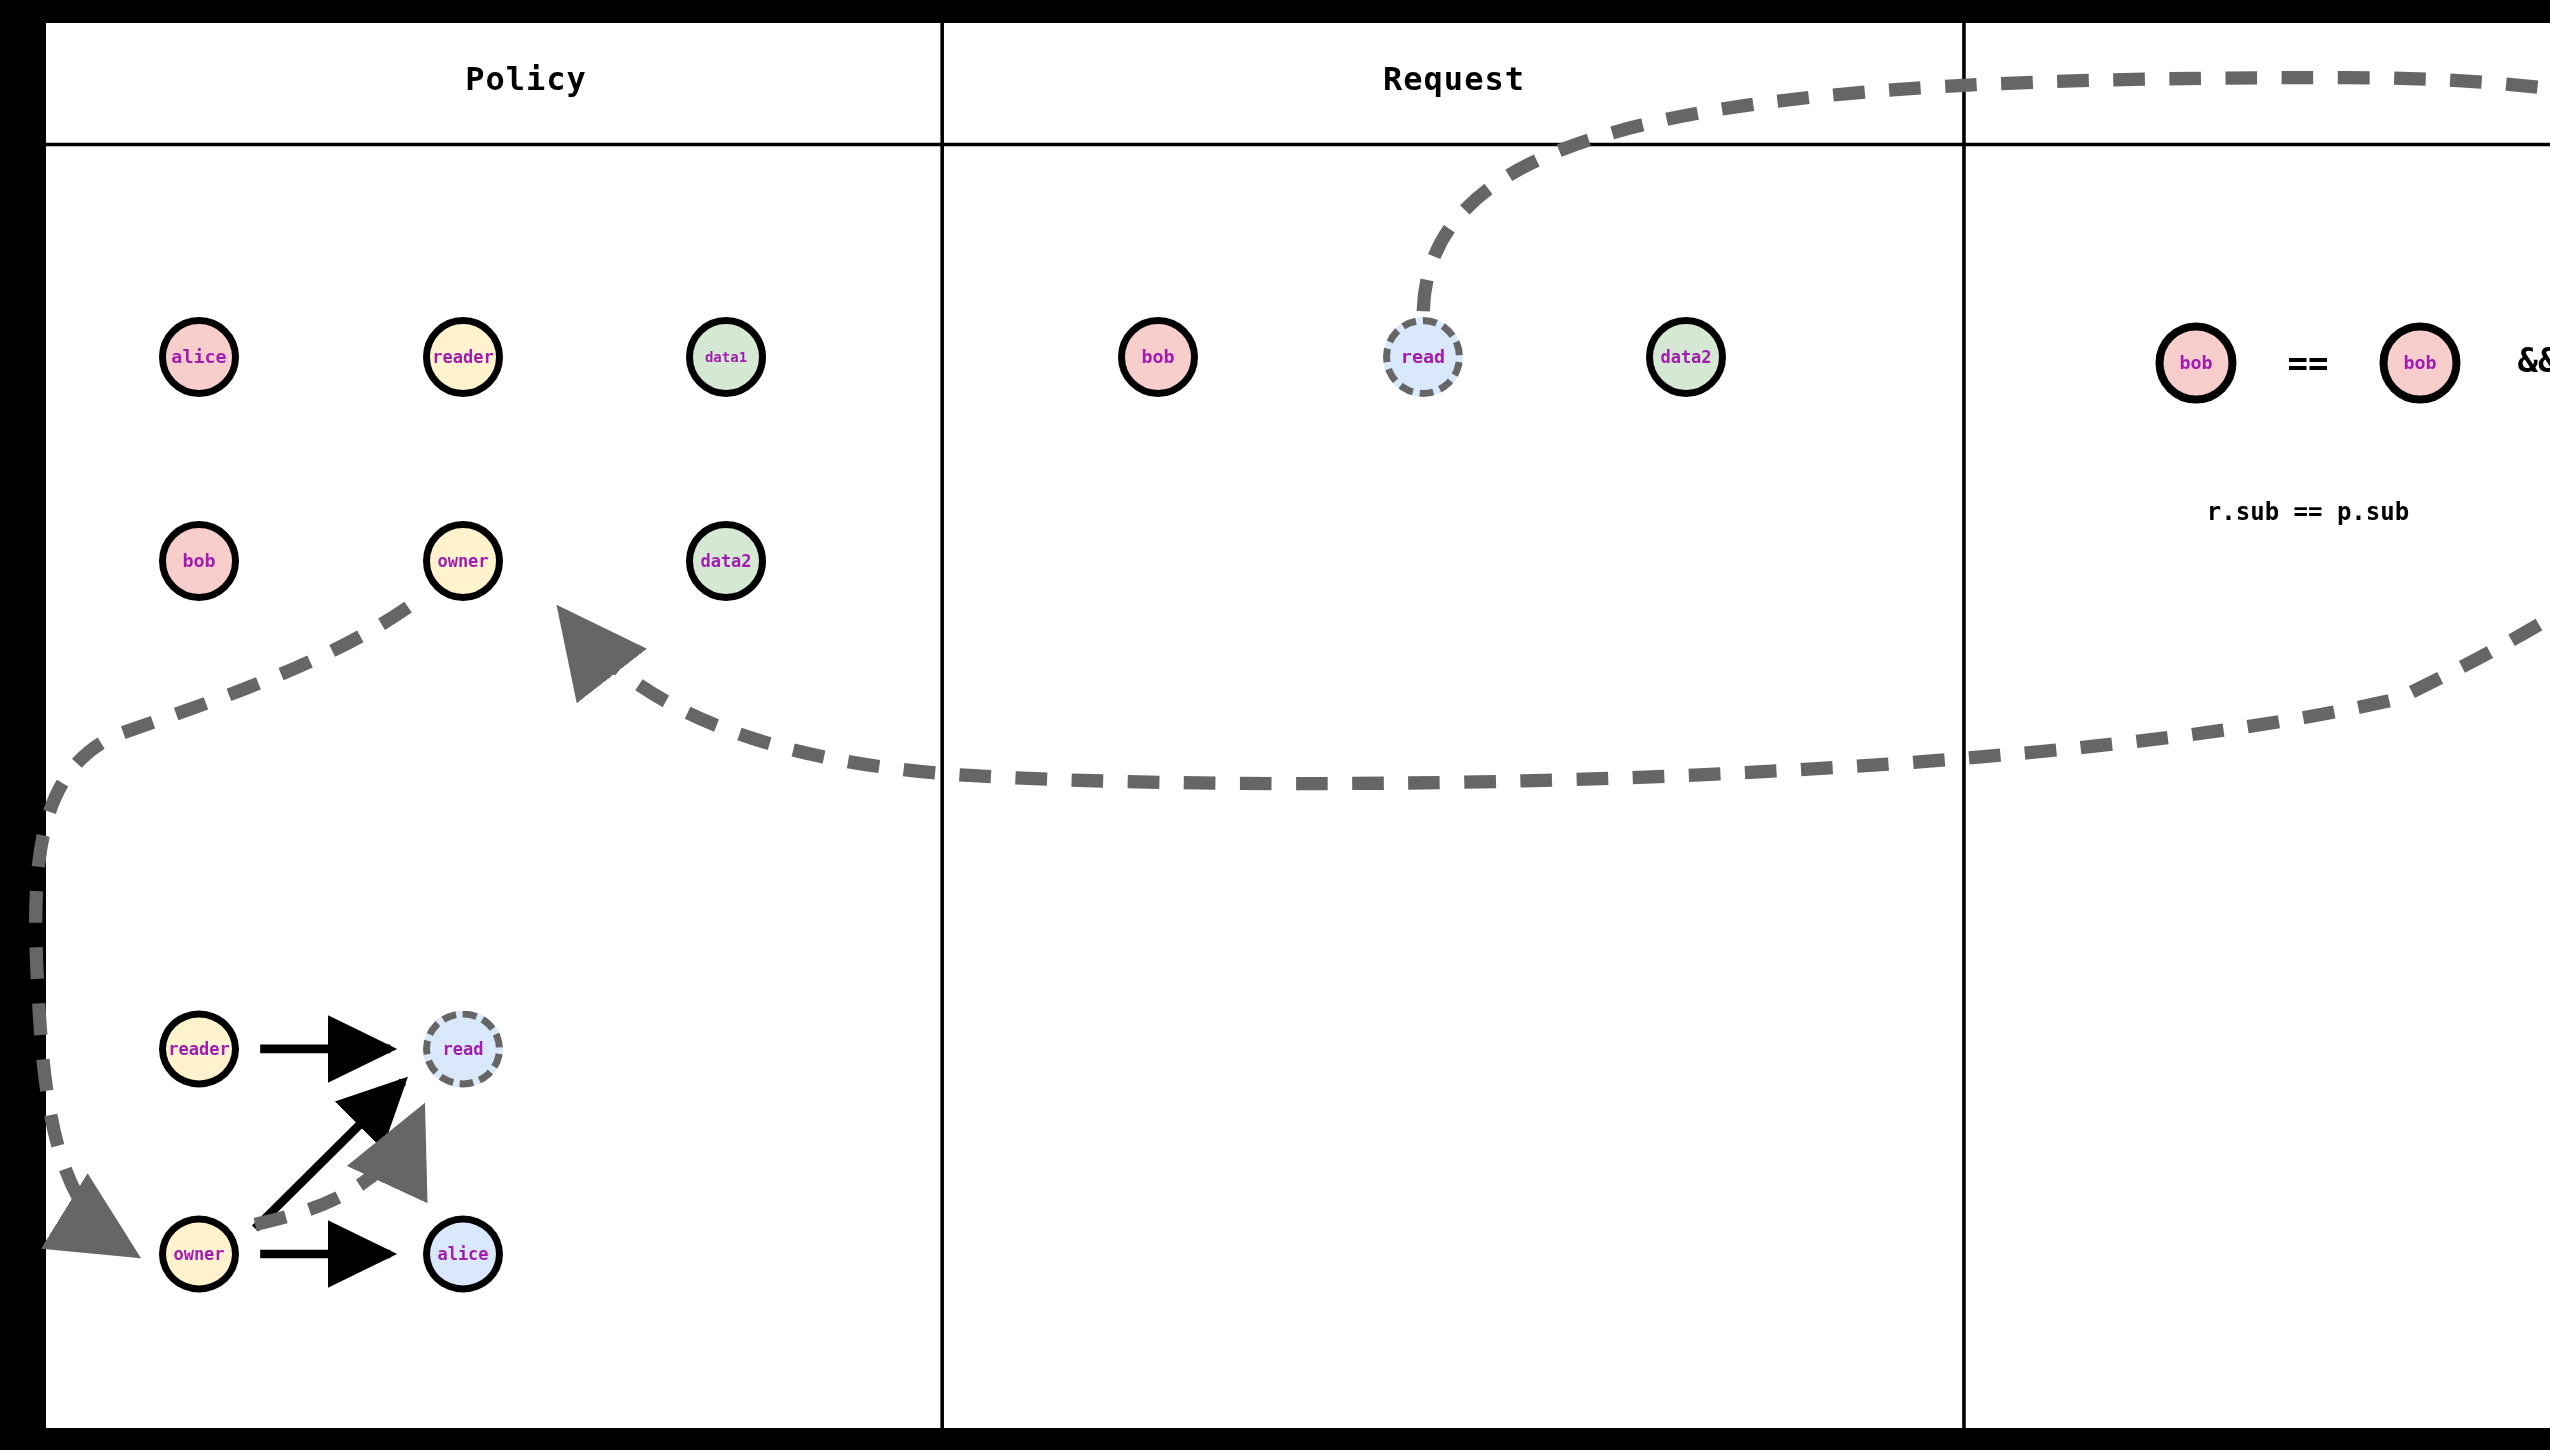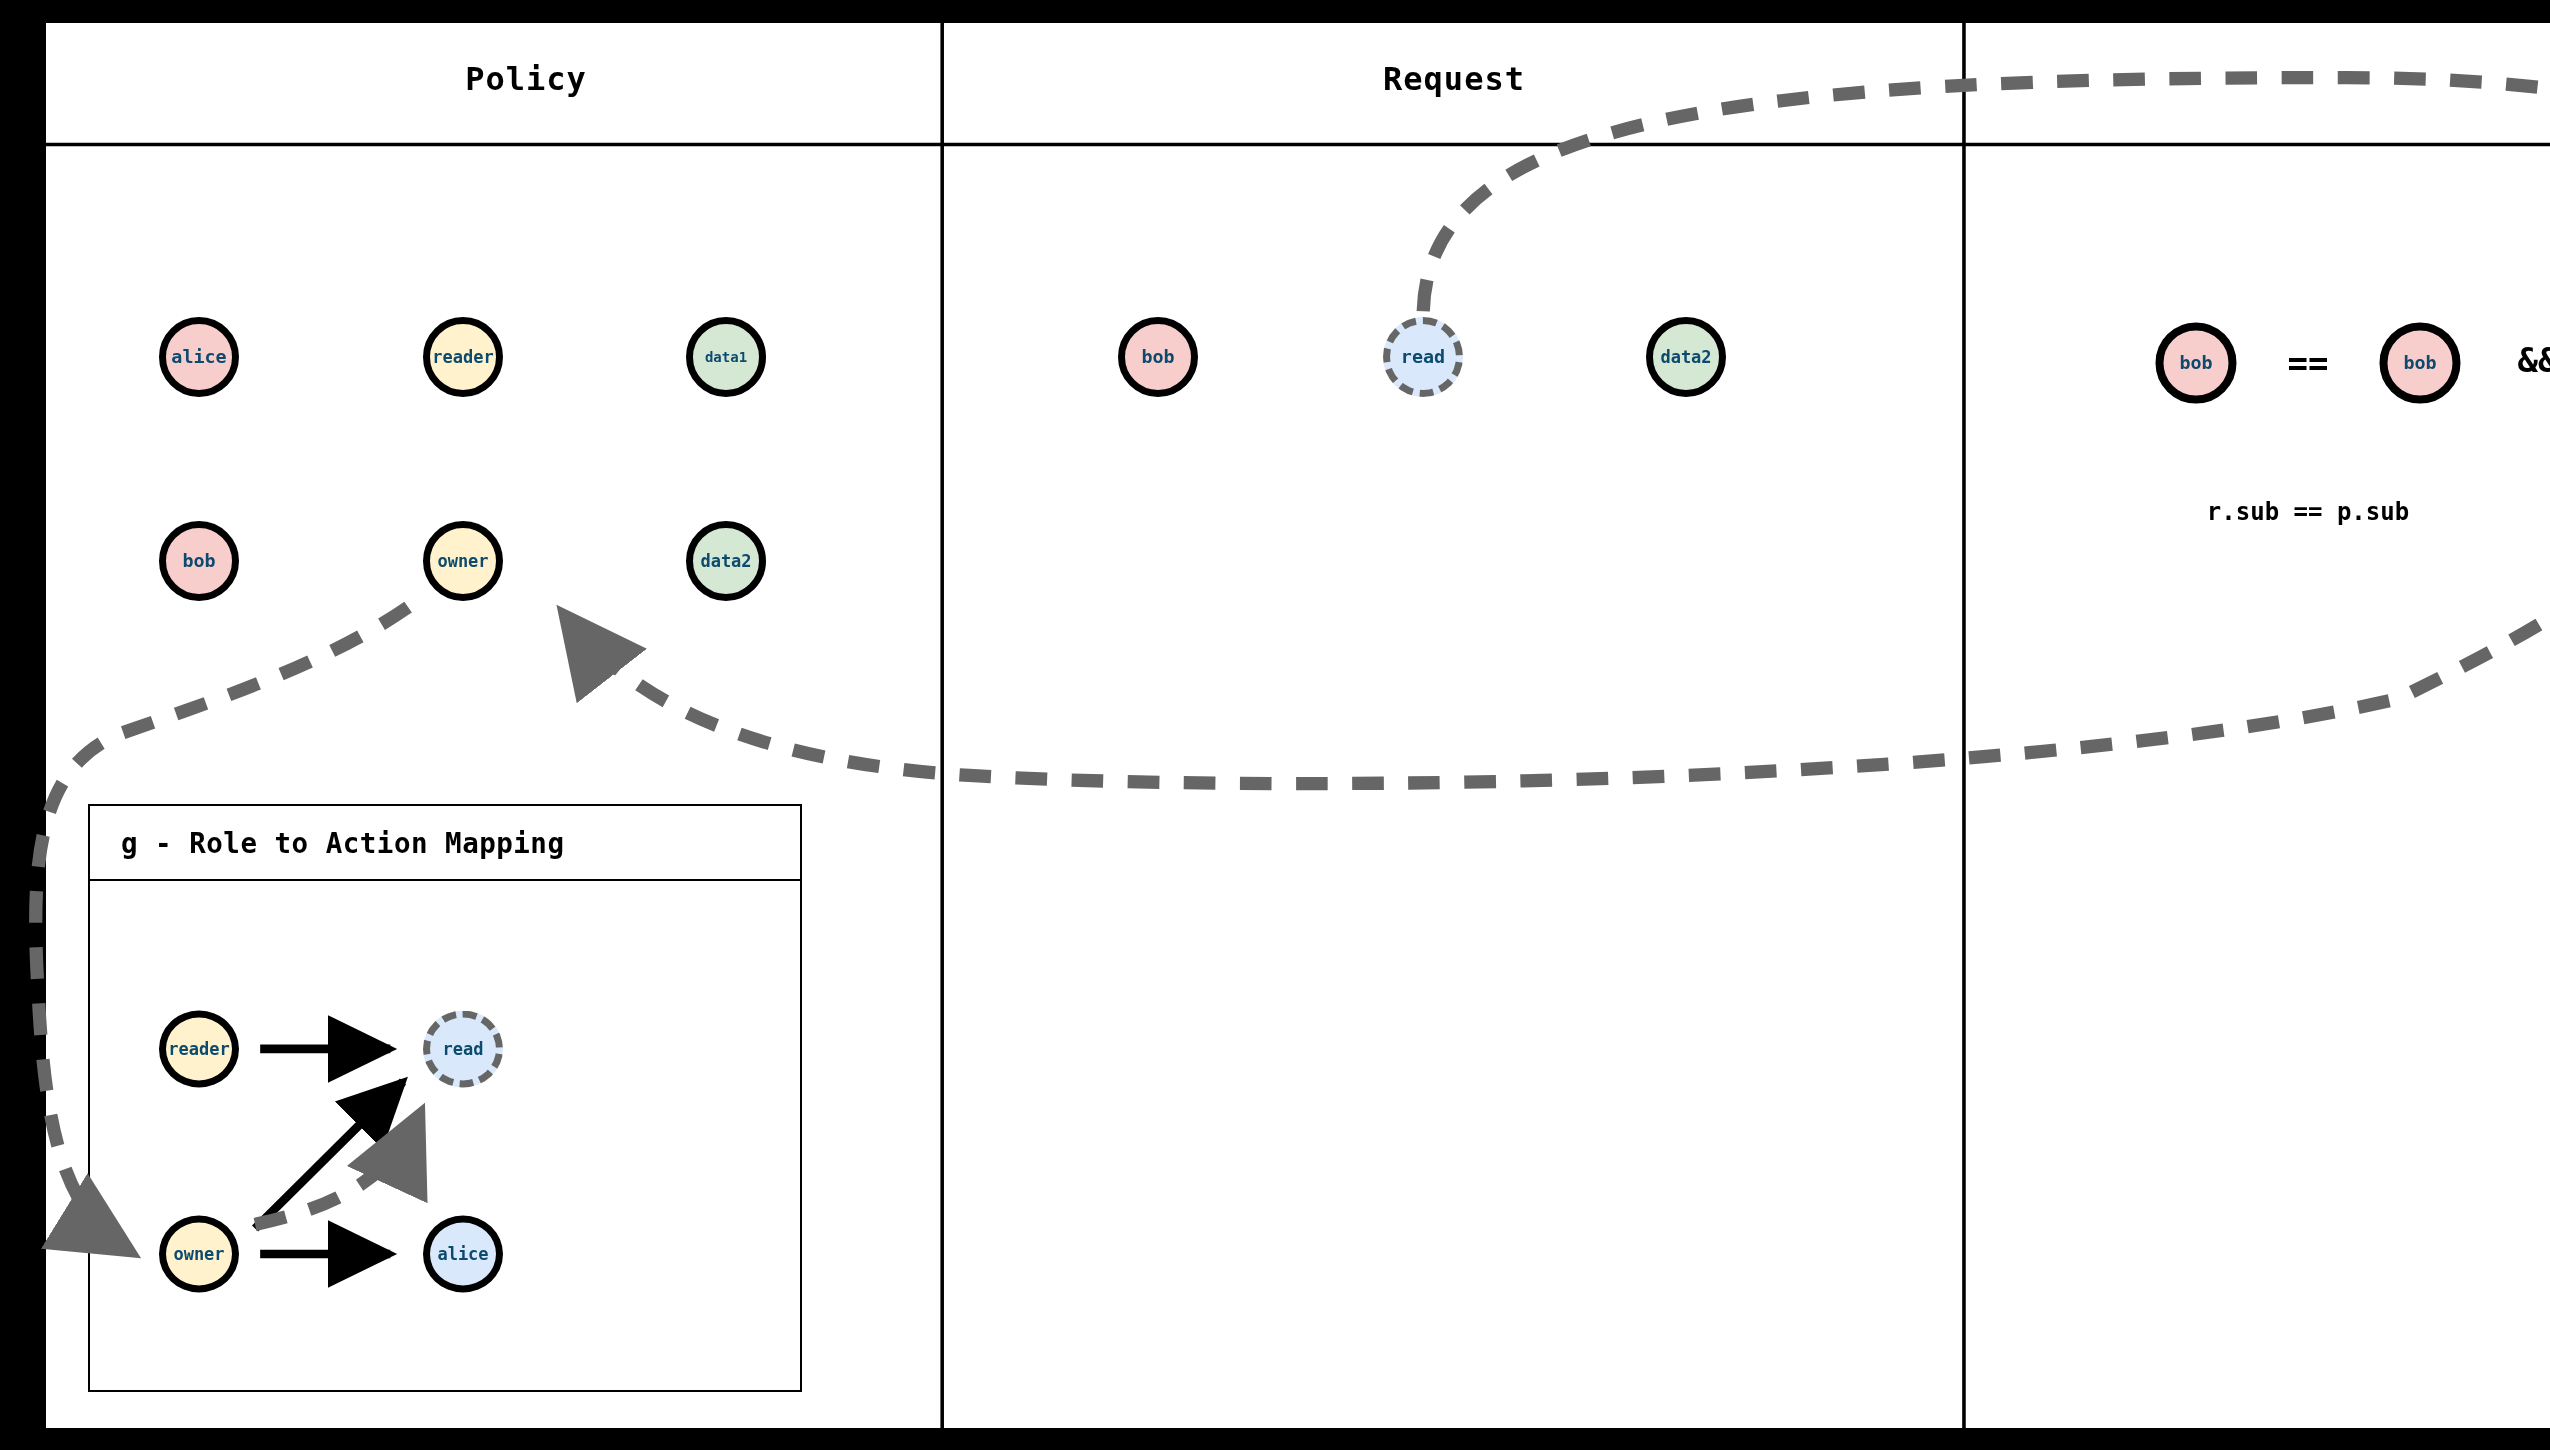--- a/index.html
+++ b/index.html
@@ -9,21 +9,21 @@
   #svg{position:absolute;left:0;top:0;width:3579px;height:1451px;pointer-events:none;}
 
   .hdr{position:absolute;font-weight:bold;color:#000;text-align:center;
        font-family:"DejaVu Sans Mono","Liberation Mono",monospace;
        font-size:32px;letter-spacing:1px;white-space:nowrap;
        transform:translateX(-50%);}
 
   .node{position:absolute;display:flex;align-items:center;justify-content:center;
         box-sizing:border-box;transform:translate(-50%,-50%);
         font-family:"DejaVu Sans Mono","Liberation Mono",monospace;
-        font-weight:bold;color:#0c4a6e;text-align:center;line-height:1;}
+        font-weight:bold;color:#a21caf;text-align:center;line-height:1;}
   .node.solid{border-style:solid;}
   .node.dashed{border-style:dashed;}
 
   .op{position:absolute;transform:translate(-50%,-50%);
       font-family:"DejaVu Sans Mono","Liberation Mono",monospace;
       font-weight:bold;color:#000;white-space:nowrap;}
 
   .caption{position:absolute;transform:translate(-50%,-50%);
       font-family:"DejaVu Sans Mono","Liberation Mono",monospace;
       font-weight:bold;color:#000;font-size:24px;white-space:nowrap;}
@@ -37,25 +37,20 @@
 </style>
 </head>
 <body>
 
 <div id="root">
   <div id="canvas"></div>
 
   <div class="hdr" style="left:494px;top:60px;margin-left:32px;">Policy</div>
   <div class="hdr" style="left:1454px;top:60px;">Request</div>
 
-  <div id="subgraph" style="left:88px;top:804px;width:714px;height:588px;">
-    <div id="subgraph-title-bar">
-      <span id="subgraph-title">g - Role to Action Mapping</span>
-    </div>
-  </div>
 
   <svg id="svg" viewBox="0 0 7016 2844">
     <defs>
       <marker id="blkArrow" markerWidth="9" markerHeight="9" refX="7.2" refY="4.5" orient="auto" markerUnits="strokeWidth">
         <path d="M0,0.6 L8,4.5 L0,8.4 z" fill="#000"></path>
       </marker>
       <marker id="gryArrow" markerWidth="7.5" markerHeight="7.5" refX="5.6" refY="3.75" orient="auto" markerUnits="strokeWidth">
         <path d="M0,0.4 L6.8,3.75 L0,7.1 z" fill="#666"></path>
       </marker>
     </defs>

